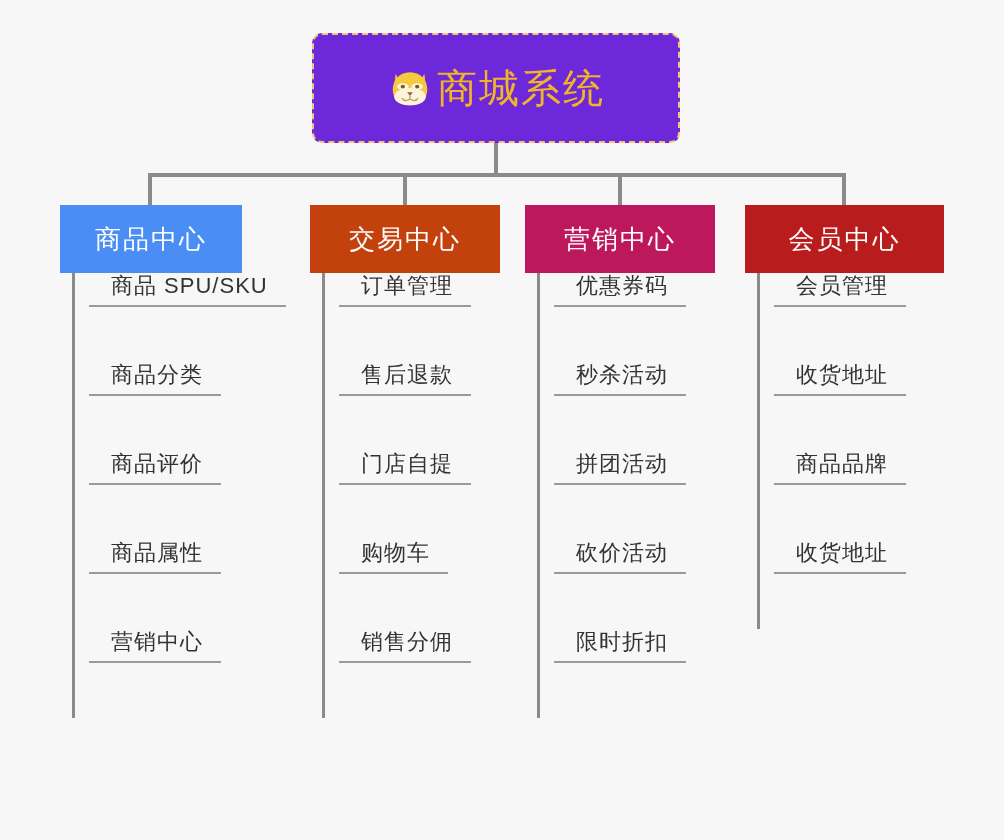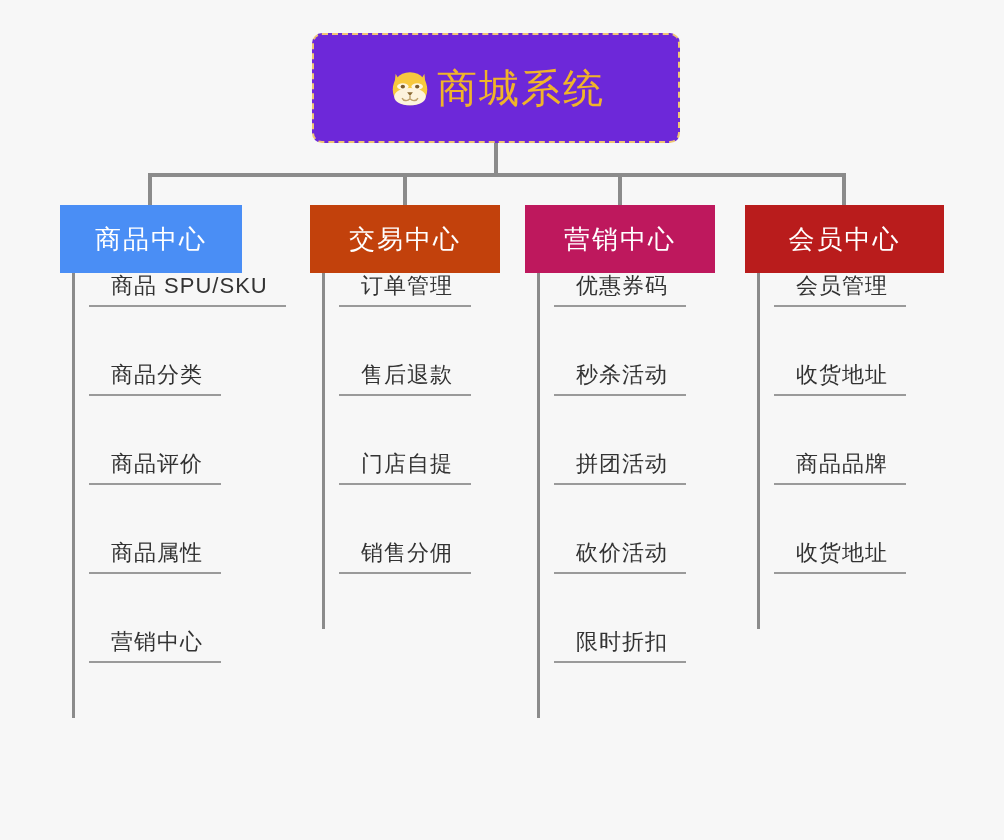--- a/index.html
+++ b/index.html
@@ -164,20 +164,23 @@
       <div class="leaf">
           <span class="leaf-label">订单管理</span>
         </div>
       <div class="leaf">
           <span class="leaf-label">售后退款</span>
         </div>
       <div class="leaf">
           <span class="leaf-label">门店自提</span>
         </div>
       <div class="leaf">
+          <span class="leaf-label">购物车</span>
+        </div>
+      <div class="leaf">
           <span class="leaf-label">销售分佣</span>
         </div>
     </div>
   </div>
 
   <div class="branch" id="branch-2">
     <div class="branch-header">营销中心</div>
     <div class="branch-body">
       <div class="leaf">
           <span class="leaf-label">优惠券码</span>

